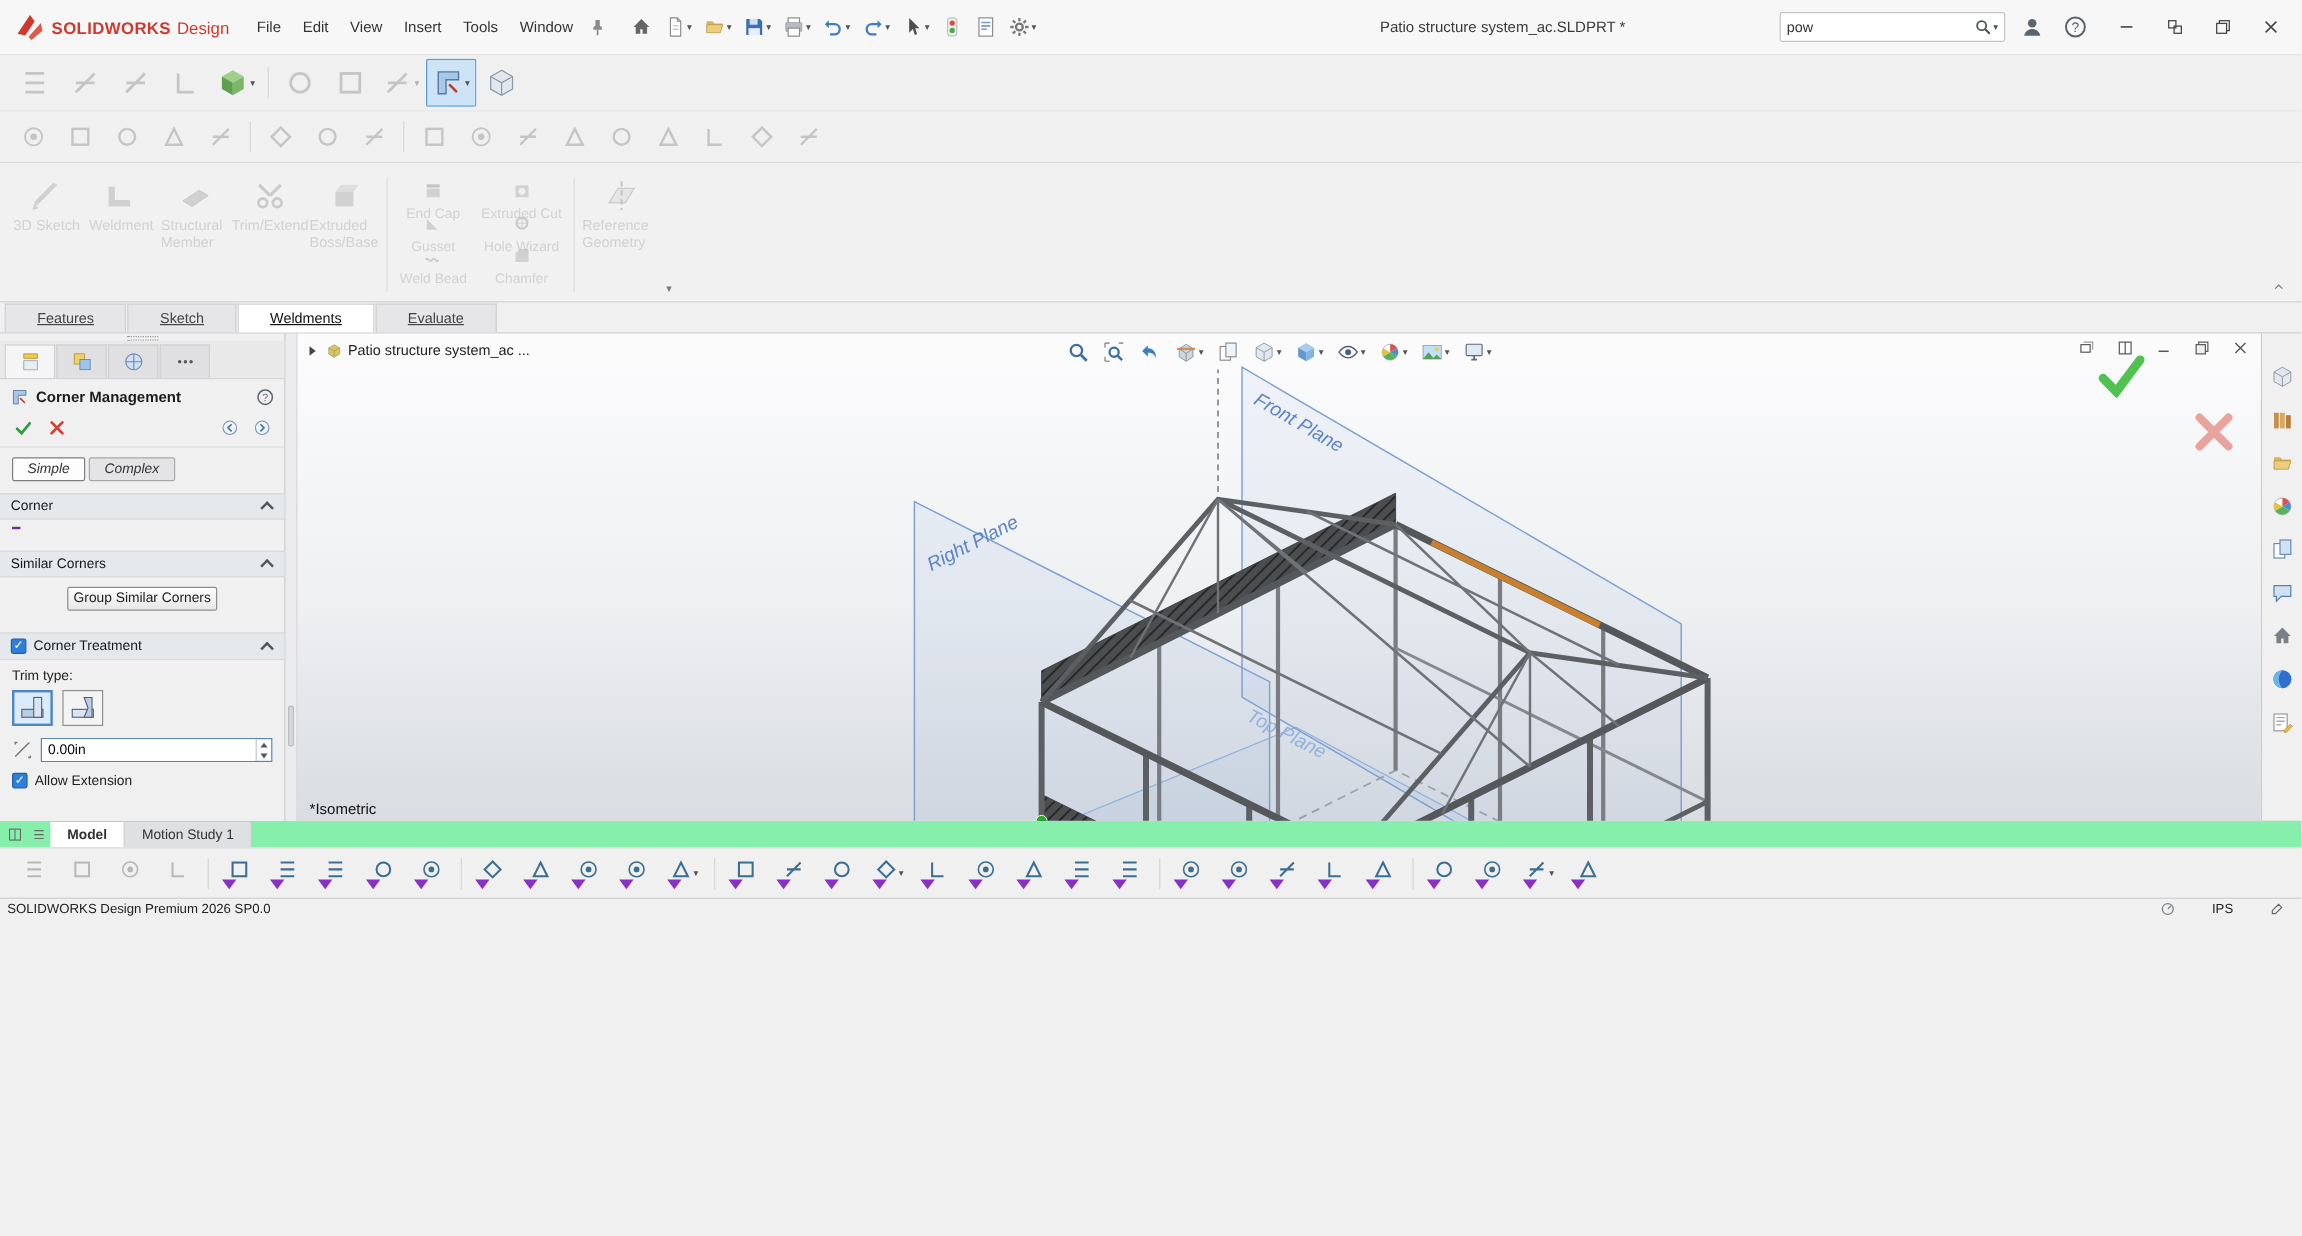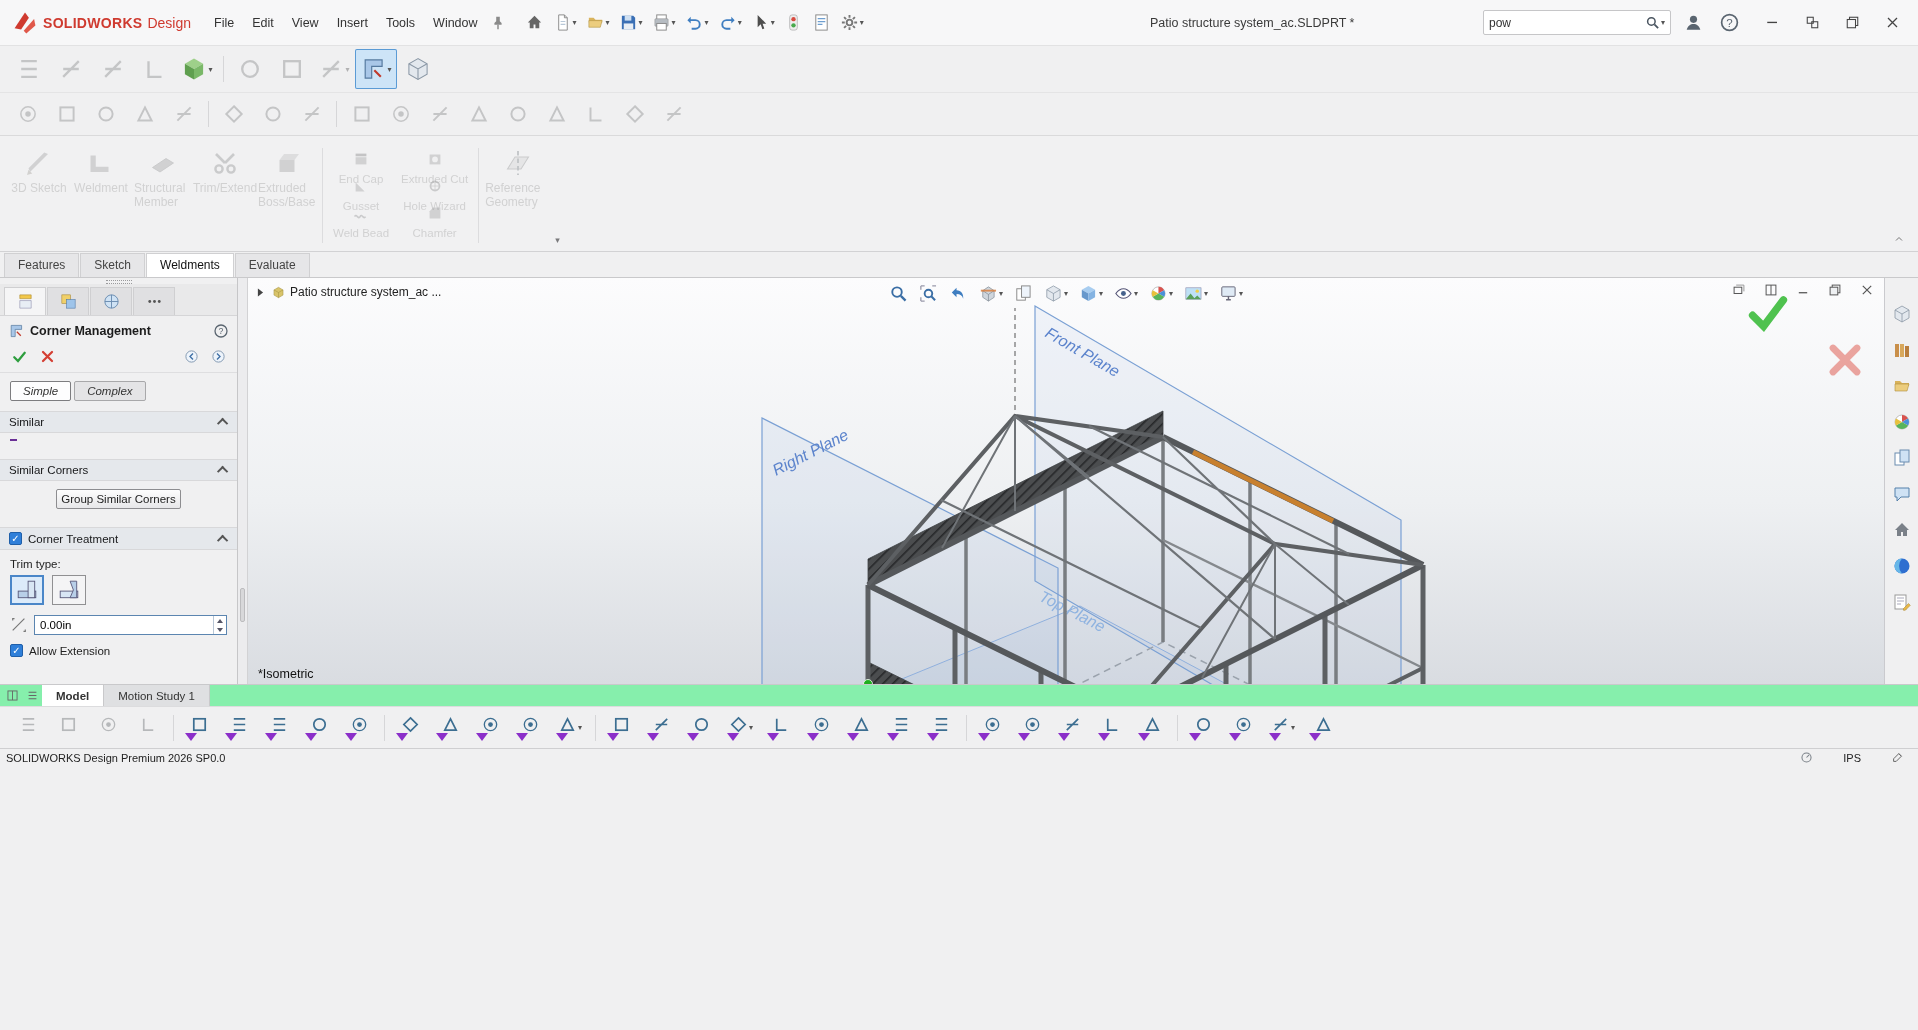--- a/index.html
+++ b/index.html
@@ -51,21 +51,21 @@
   .rib-small{display:flex;align-items:center;gap:5px;height:27px;flex-direction:column;}
   .rib-small .g{width:18px;height:18px;display:block;}
   .rib-small .lbl{font-size:11.5px;color:#a2a2a4;white-space:nowrap;}
   .rib-sep{width:1px;background:#dcdcde;margin:8px 4px;}
   .rib-flyout{align-self:flex-end;margin:0 4px 6px 2px;font-size:9px;color:#7a7a7c;}
   .rib-collapse{position:absolute;right:12px;bottom:8px;width:14px;height:10px;}
   .rib-collapse .g{width:14px;height:10px;display:block;}
 
   
   .tabstrip{height:26px;background:#f0f0f1;border-bottom:1px solid #c9c9cb;display:flex;align-items:flex-end;padding-left:4px;flex:0 0 auto;}
-  .cmdtab{padding:4px 13px 5px;font-size:12px;color:#444;background:#e6e6e8;border:1px solid #d0d0d2;border-bottom:none;margin-right:1px;}
+  .cmdtab{padding:4px 26px 5px;font-size:12px;color:#444;background:#e6e6e8;border:1px solid #d0d0d2;border-bottom:none;margin-right:1px;text-decoration:underline;}
   .cmdtab.on{background:#fff;color:#111;}
 
   
   .main{flex:1;display:flex;min-height:0;}
 
   
   .pm{width:238px;background:#f0f0f1;border-right:1px solid #c6c6c8;display:flex;flex-direction:column;font-size:11.5px;position:relative;}
   .pm-grip{width:26px;height:4px;margin:2px auto 0;border-top:1px dotted #9a9a9c;border-bottom:1px dotted #9a9a9c;}
   .pm-tabs{height:32px;display:flex;align-items:flex-end;background:#e9e9ea;border-bottom:1px solid #d5d5d7;padding-left:4px;gap:1px;}
   .pmtab{width:42px;height:28px;display:flex;align-items:center;justify-content:center;background:#e0e0e2;border:1px solid #cfcfd1;border-bottom:none;}
@@ -631,21 +631,21 @@
             </span>
         </span>
       </div>
       <div class="pm-subtabs">
         <div class="subtab on">Simple</div>
         <div class="subtab">Complex</div>
       </div>
 
       <div class="grp">
         <div class="grp-hd">
-          <span>Similar</span>
+          <span>Corner</span>
           <span class="chev"></span>
         </div>
         <div class="corners-body">
           <div class="selbar"></div>
         </div>
       </div>
 
       <div class="grp">
         <div class="grp-hd">
           <span>Similar Corners</span>

